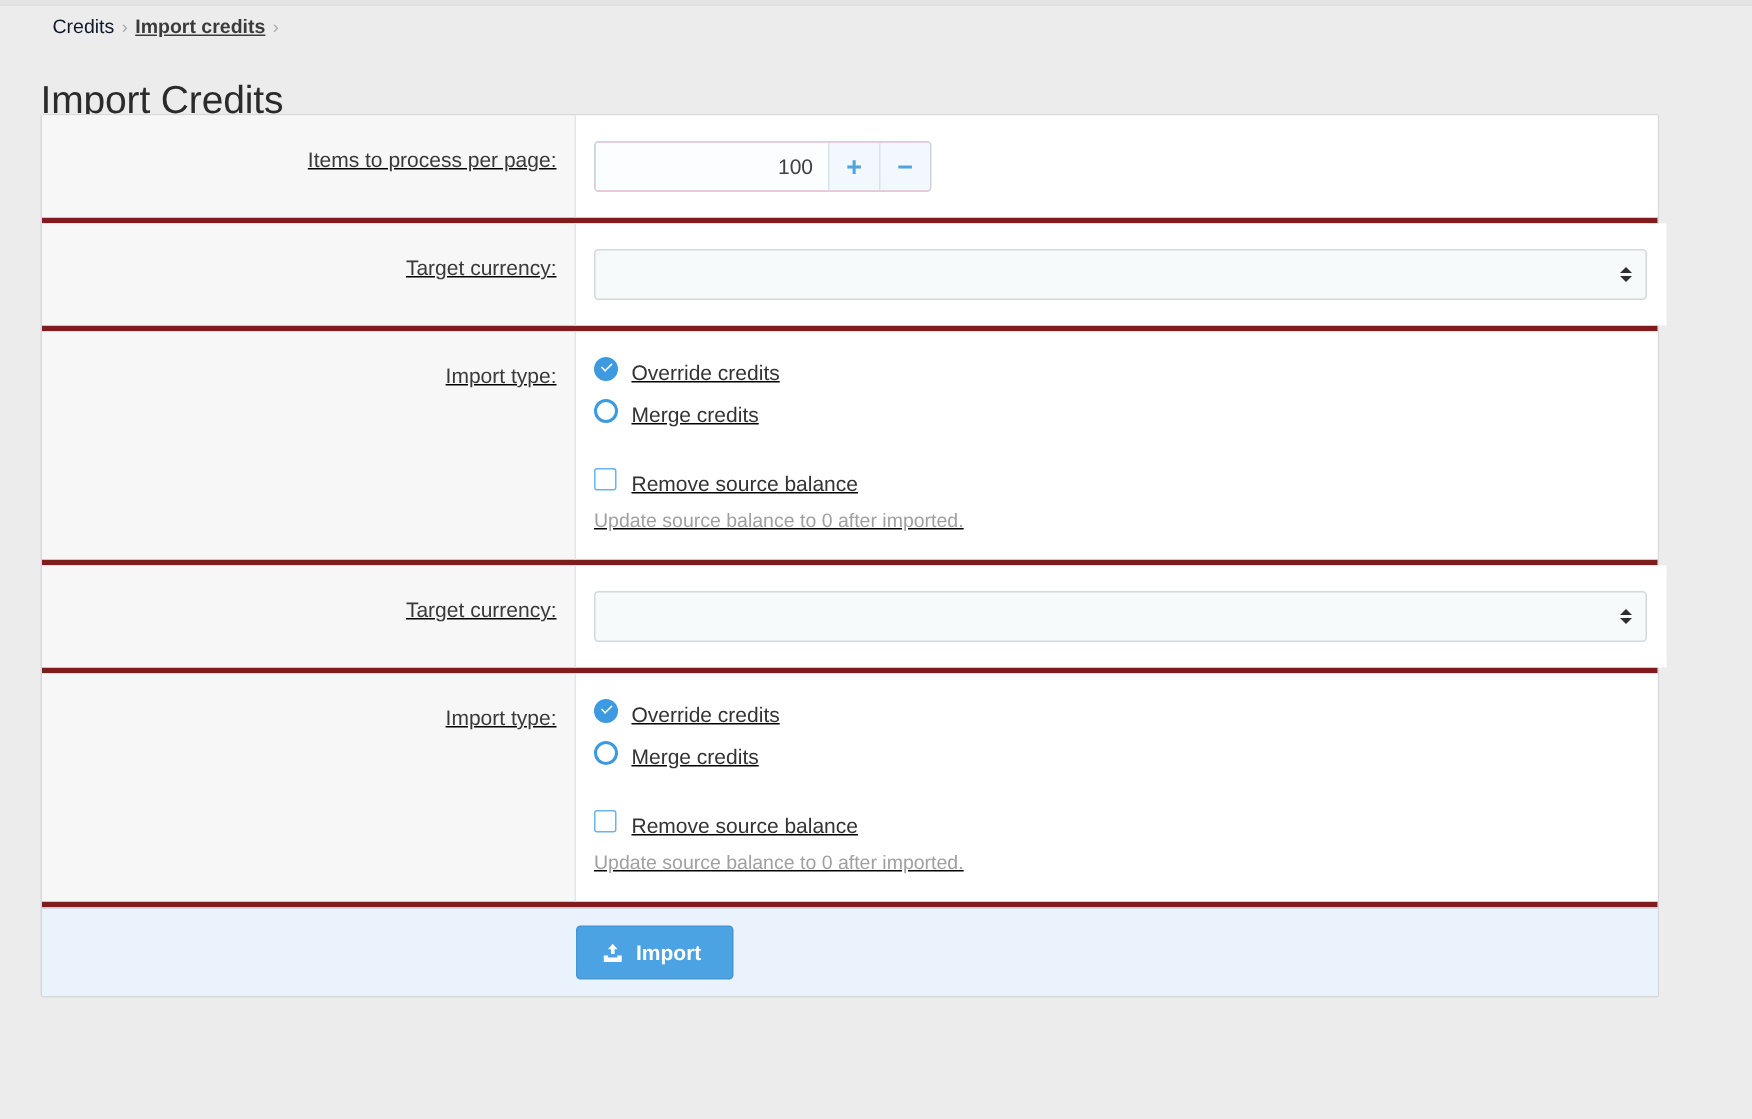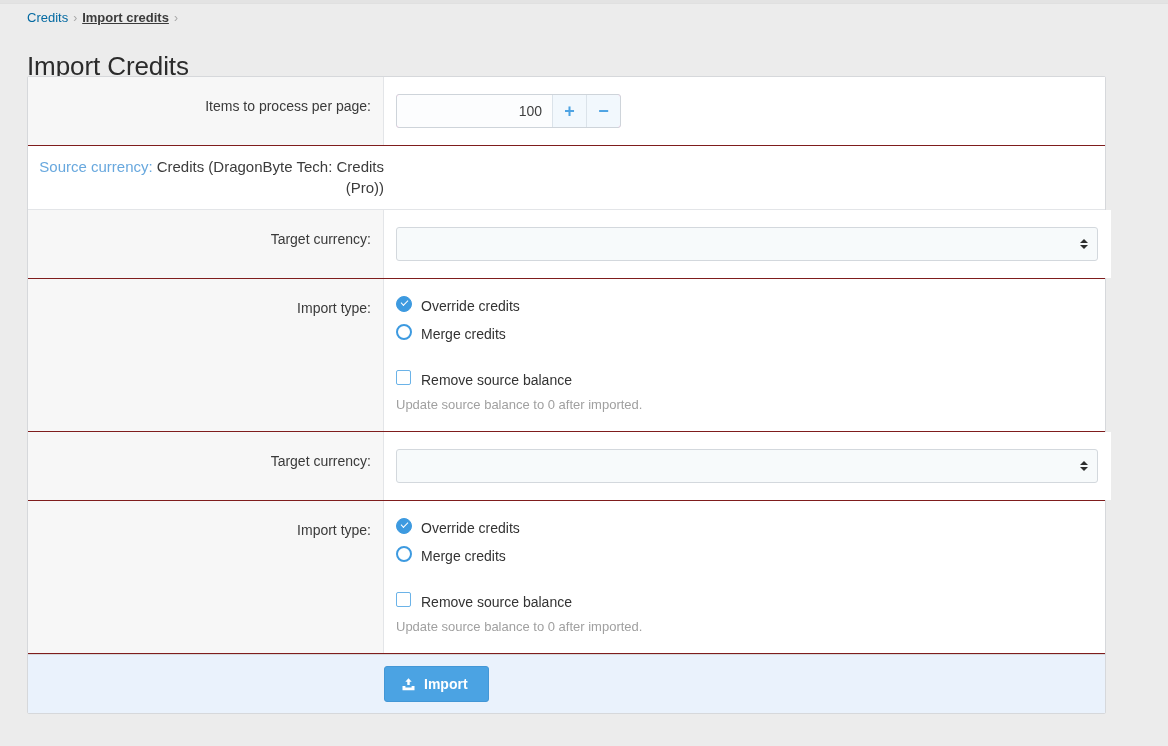--- a/index.html
+++ b/index.html
@@ -22,21 +22,21 @@
     background: #e3e3e3;
     border-bottom: 1px solid #e0e0e0;
   }
 
   
   .breadcrumb {
     position: absolute; left: 27px; top: 9px;
     font-size: 13px; line-height: 17px;
     color: #8d8d8d; white-space: nowrap;
   }
-  .breadcrumb .crumb-link { color: #0369a1; text-decoration: none; }
+  .breadcrumb .crumb-link { color: #0f172a; text-decoration: none; margin-left: 8px; }
   .breadcrumb .crumb-current { color: #3b3b3b; font-weight: bold; }
   .breadcrumb .crumb-sep { color: #a8a8a8; margin: 0 5px; font-size: 12px; }
 
   
   .page-title {
     position: absolute; left: 27px; top: 33px;
     font-size: 26px; line-height: 32px;
     font-weight: 400; color: #2b2b2b;
     letter-spacing: -0.1px;
     white-space: nowrap;
@@ -48,21 +48,22 @@
     width: 1079px;
     background: #ffffff;
     border: 1px solid #d6d8db;
     border-radius: 2px;
   }
 
   .form-row {
     display: flex;
     align-items: flex-start;
     background: #f8f8f8;
-    border-bottom: 1px solid #7f1d1d;
+    border-bottom: 4px solid #7f1d1d;
+    text-decoration: underline;
   }
   .form-row:last-child { border-bottom: none; }
 
   .row-label {
     width: 356px;
     flex: 0 0 356px;
     background: #f7f7f7;
     border-right: 1px solid #e3e5e8;
     text-align: right;
     padding: 19px 12px 19px 10px;
@@ -265,25 +266,20 @@
       <div class="row-label">Items to process per page:</div>
       <div class="row-field">
         <span class="stepper">
           <input class="stepper-input" type="text" value="100" style="">
           <button class="stepper-btn">+</button>
           <button class="stepper-btn">−</button>
         </span>
       </div>
     </div>
 
-    <div class="source-header">
-      <span class="source-header-inner">
-        <span class="source-label">Source currency:</span><span class="source-value">Credits (DragonByte Tech: Credits (Pro))</span>
-      </span>
-    </div>
 
     <div class="form-row">
       <div class="row-label">Target currency:</div>
       <div class="row-field">
         <span class="select-wrap">
           <select class="target-select">
             <option></option>
           </select>
           <span class="select-arrows">
               <i class="up"></i>

